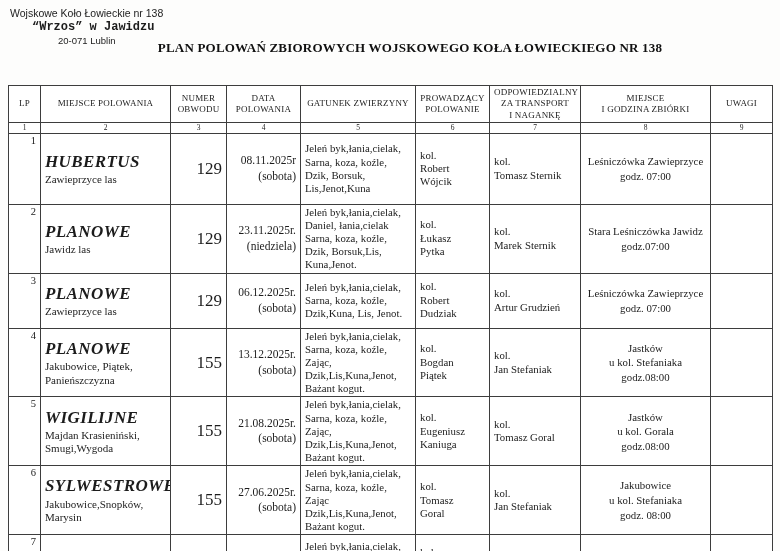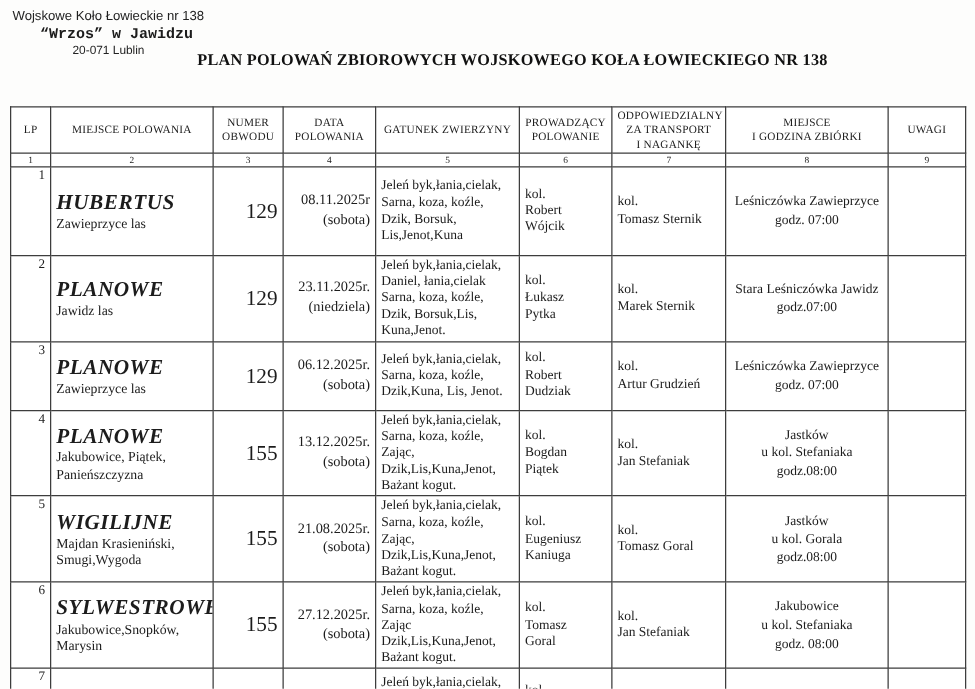--- a/index.html
+++ b/index.html
@@ -282,21 +282,21 @@
   </tr>
 
   <tr style="height:52px">
     <td class="lp">6</td>
     <td class="placecell">
       <span class="hunt-name">SYLWESTROWE</span>
       <span class="hunt-place">Jakubowice,Snopków,
 Marysin</span>
     </td>
     <td class="obwod">155</td>
-    <td class="datecell">27.12.2025r.
+    <td class="datecell">27.06.2025r.
 (sobota)</td>
     <td class="species">Jeleń byk,łania,cielak,
 Sarna, koza, koźle, Zając
 Dzik,Lis,Kuna,Jenot,
 Bażant kogut.</td>
     <td class="leader">kol.
 Tomasz
 Goral</td>
     <td class="transport">kol.
 Jan Stefaniak</td>

